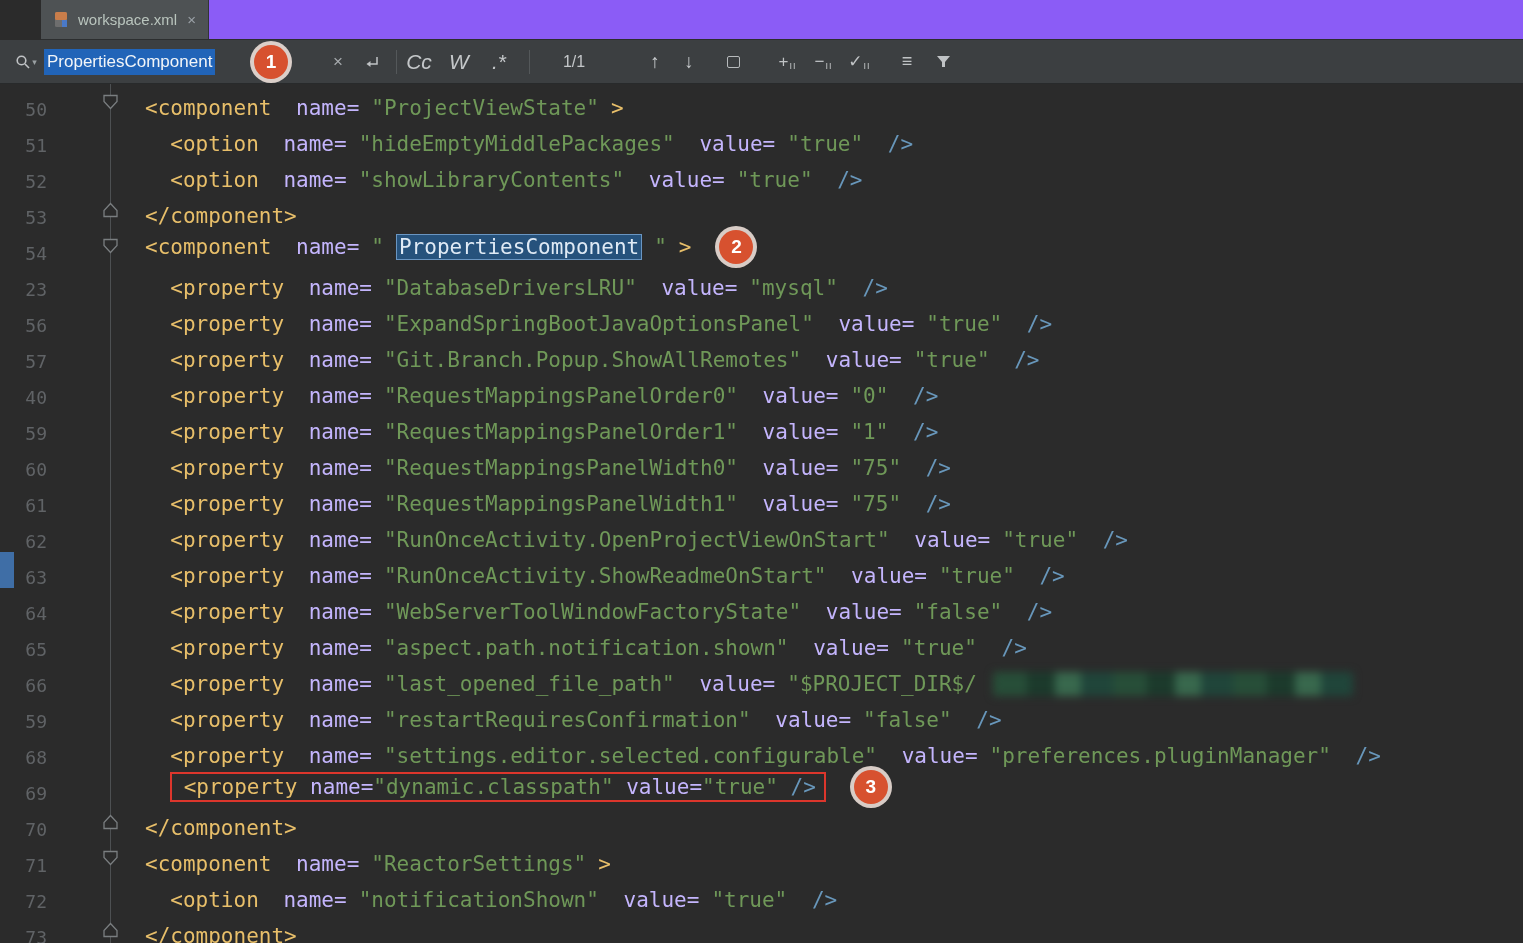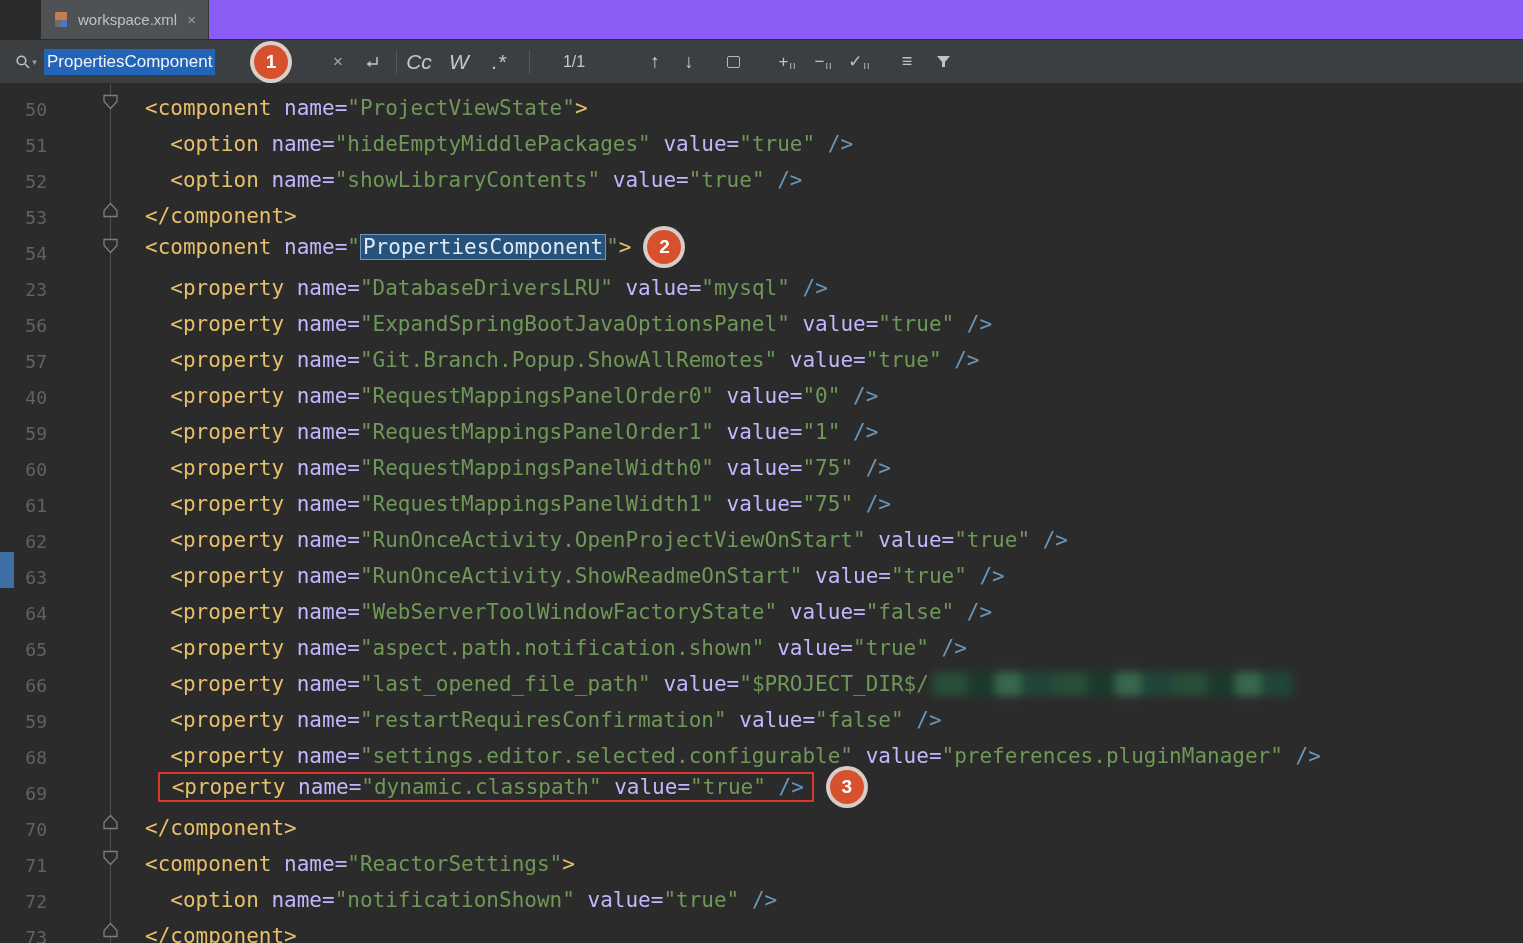--- a/index.html
+++ b/index.html
@@ -46,21 +46,21 @@
   .badge-abs { position:absolute; left:254px; top:5px; }
   .badge.inline { margin-left:16px; }
 
   
   .editor { position:relative; background:#2b2b2b; }
   .row { display:flex; align-items:flex-end; height:36px; position:relative; font-size:21px; white-space:pre; overflow:visible; }
   .lnum { width:47px; text-align:right; color:#606366; font-size:18px; flex-shrink:0; }
   .foldcol { width:98px; height:100%; position:relative; flex-shrink:0; }
   .foldcol::before { content:""; position:absolute; left:63px; top:0; bottom:0; width:1px; background:#4d5052; }
   .fold-marker { position:absolute; left:55px; top:50%; transform:translateY(-50%); z-index:2; cursor:pointer; line-height:0; }
-  .code { white-space:pre; display:flex; align-items:center; }
+  .code { white-space:pre; display:flex; align-items:center;gap:12px; }
   .seg-t { color:#e8bf6a; }
   .seg-a { color:#c4b5fd; }
   .seg-s { color:#6f9858; }
   .seg-b { color:#6897bb; }
   .seg-hl { background:#26527c; border:1px solid #6a96c2; color:#dfeaf5; padding:0 2px; }
   .redbox { display:inline-flex; align-items:center; border:2px solid #dc362c; padding:1px 8px 1px 12px; }
   .redacted { display:inline-block; width:360px; height:24px; margin-left:4px; border-radius:3px; vertical-align:middle;
               background:repeating-linear-gradient(90deg,#274e38 0 34px,#1c3a2c 34px 62px,#38684d 62px 88px,#20453a 88px 120px);
               filter:blur(4px); }
   .caret-marker { position:absolute; left:0; top:0; width:14px; height:100%; background:#3f6ea6; }

